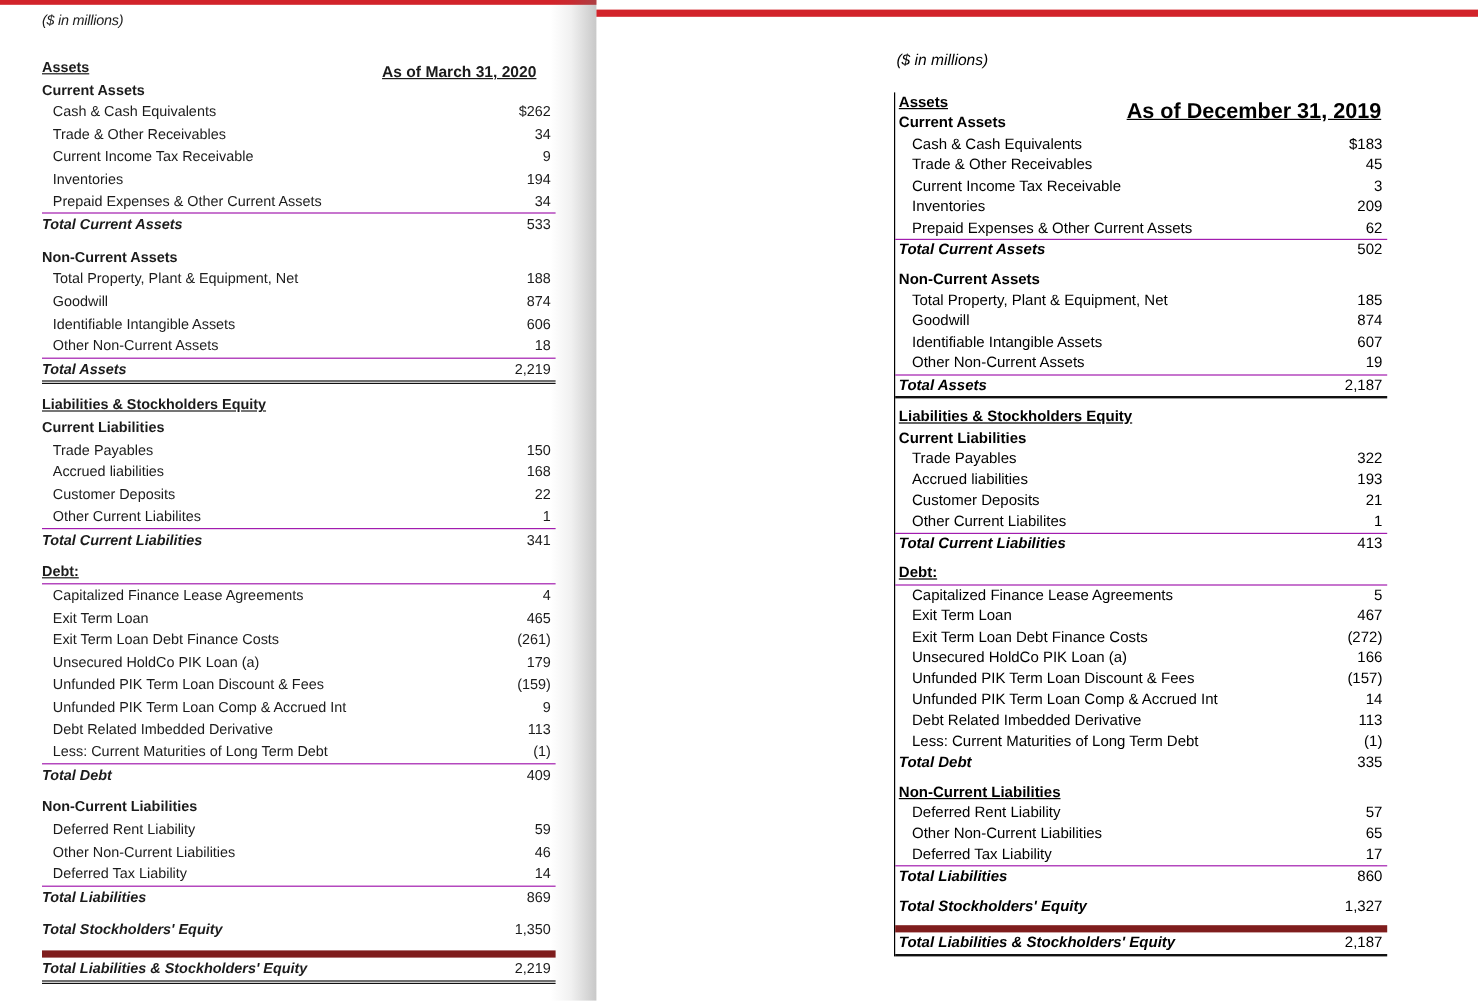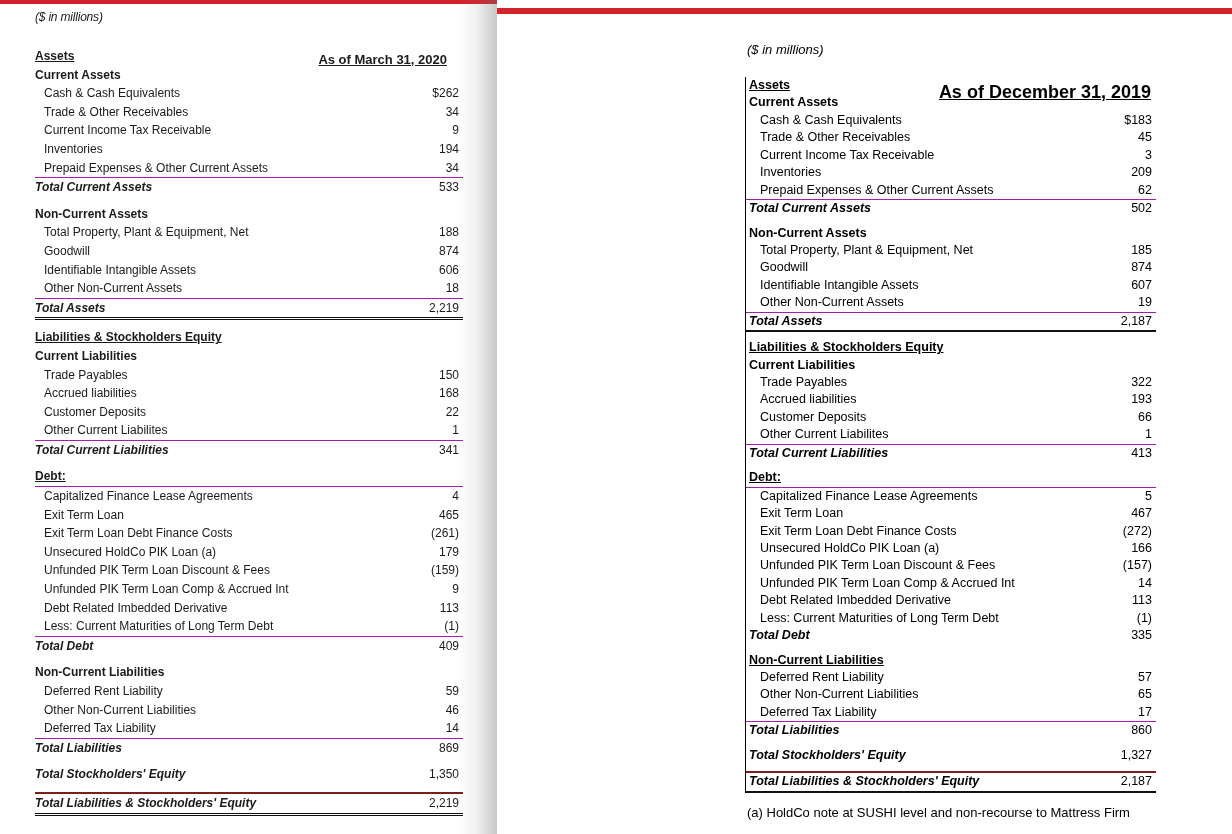--- a/index.html
+++ b/index.html
@@ -41,21 +41,21 @@
   .row .val{text-align:right;padding-right:4px;white-space:nowrap;}
   .rp-sheet .row .lbl{padding-left:3px;}
 
   .lp-sheet .item .lbl{padding-left:9px;}
   .rp-sheet .item .lbl{padding-left:14px;}
   .sec .lbl{font-weight:700;}
   .total .lbl{font-weight:700;font-style:italic;}
   .u .lbl{text-decoration:underline;}
   .bold-val .val{font-weight:400;text-align:right;}
   .line-b{border-bottom:1px solid #a21caf;}
-  .line-t{border-top:2px solid #7f1d1d;}
+  .line-t{border-top:6px solid #7f1d1d;}
   .dbl-b{border-bottom:3px double #111;}
   .thick-b{border-bottom:2.5px solid #111;}
   .lp-sheet .gap{margin-top:8px;}
   .rp-sheet .gap{margin-top:7px;}
 
   .footnote{position:absolute;left:250px;top:805px;font-size:13px;}
 </style>
 </head>
 <body>
 
@@ -295,21 +295,21 @@
       <div class="row item">
         <span class="lbl">Trade Payables</span>
         <span class="val">322</span>
       </div>
       <div class="row item">
         <span class="lbl">Accrued liabilities</span>
         <span class="val">193</span>
       </div>
       <div class="row item">
         <span class="lbl">Customer Deposits</span>
-        <span class="val">66</span>
+        <span class="val">21</span>
       </div>
       <div class="row item line-b">
         <span class="lbl">Other Current Liabilites</span>
         <span class="val">1</span>
       </div>
       <div class="row total">
         <span class="lbl">Total Current Liabilities</span>
         <span class="val">413</span>
       </div>
       <div class="row sec u gap line-b">
@@ -374,14 +374,13 @@
       </div>
       <div class="row total gap">
         <span class="lbl">Total Stockholders' Equity</span>
         <span class="val">1,327</span>
       </div>
       <div class="row total gap line-t thick-b bold-val">
         <span class="lbl">Total Liabilities &amp; Stockholders' Equity</span>
         <span class="val">2,187</span>
       </div>
     </div>
-  <div class="footnote">(a) HoldCo note at SUSHI level and non-recourse to Mattress Firm</div>
 </div>
 
 </body></html>

